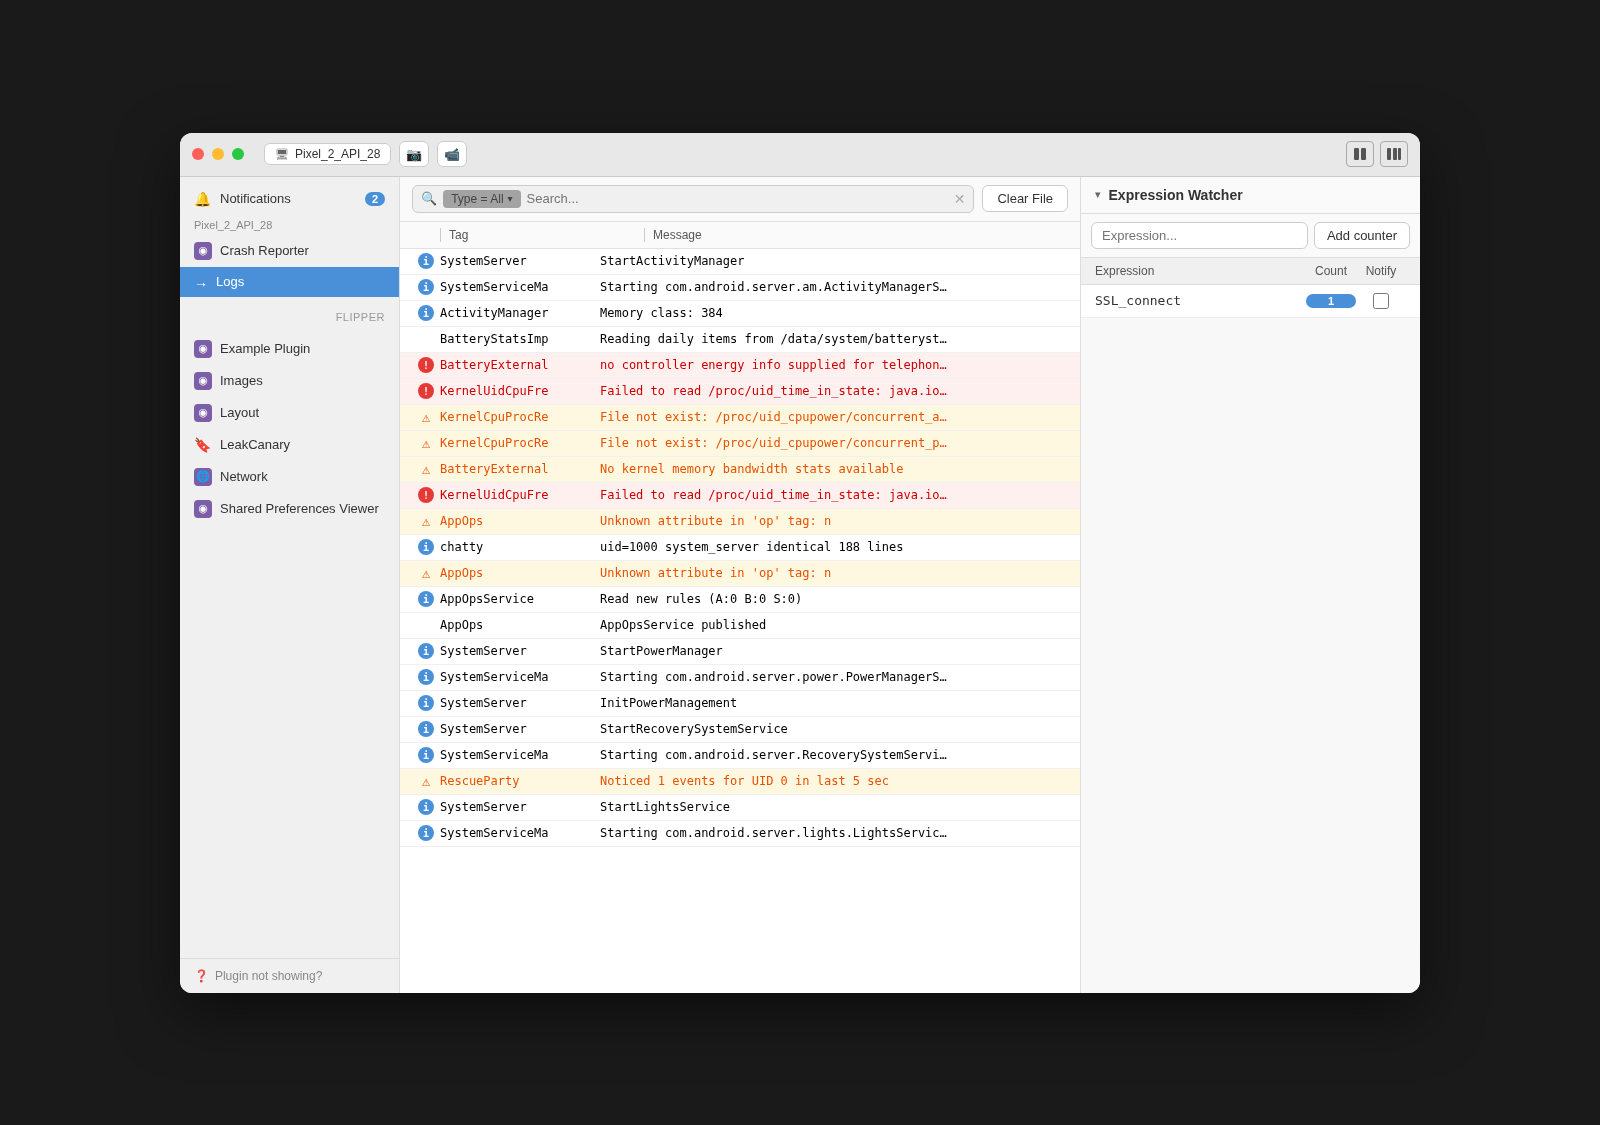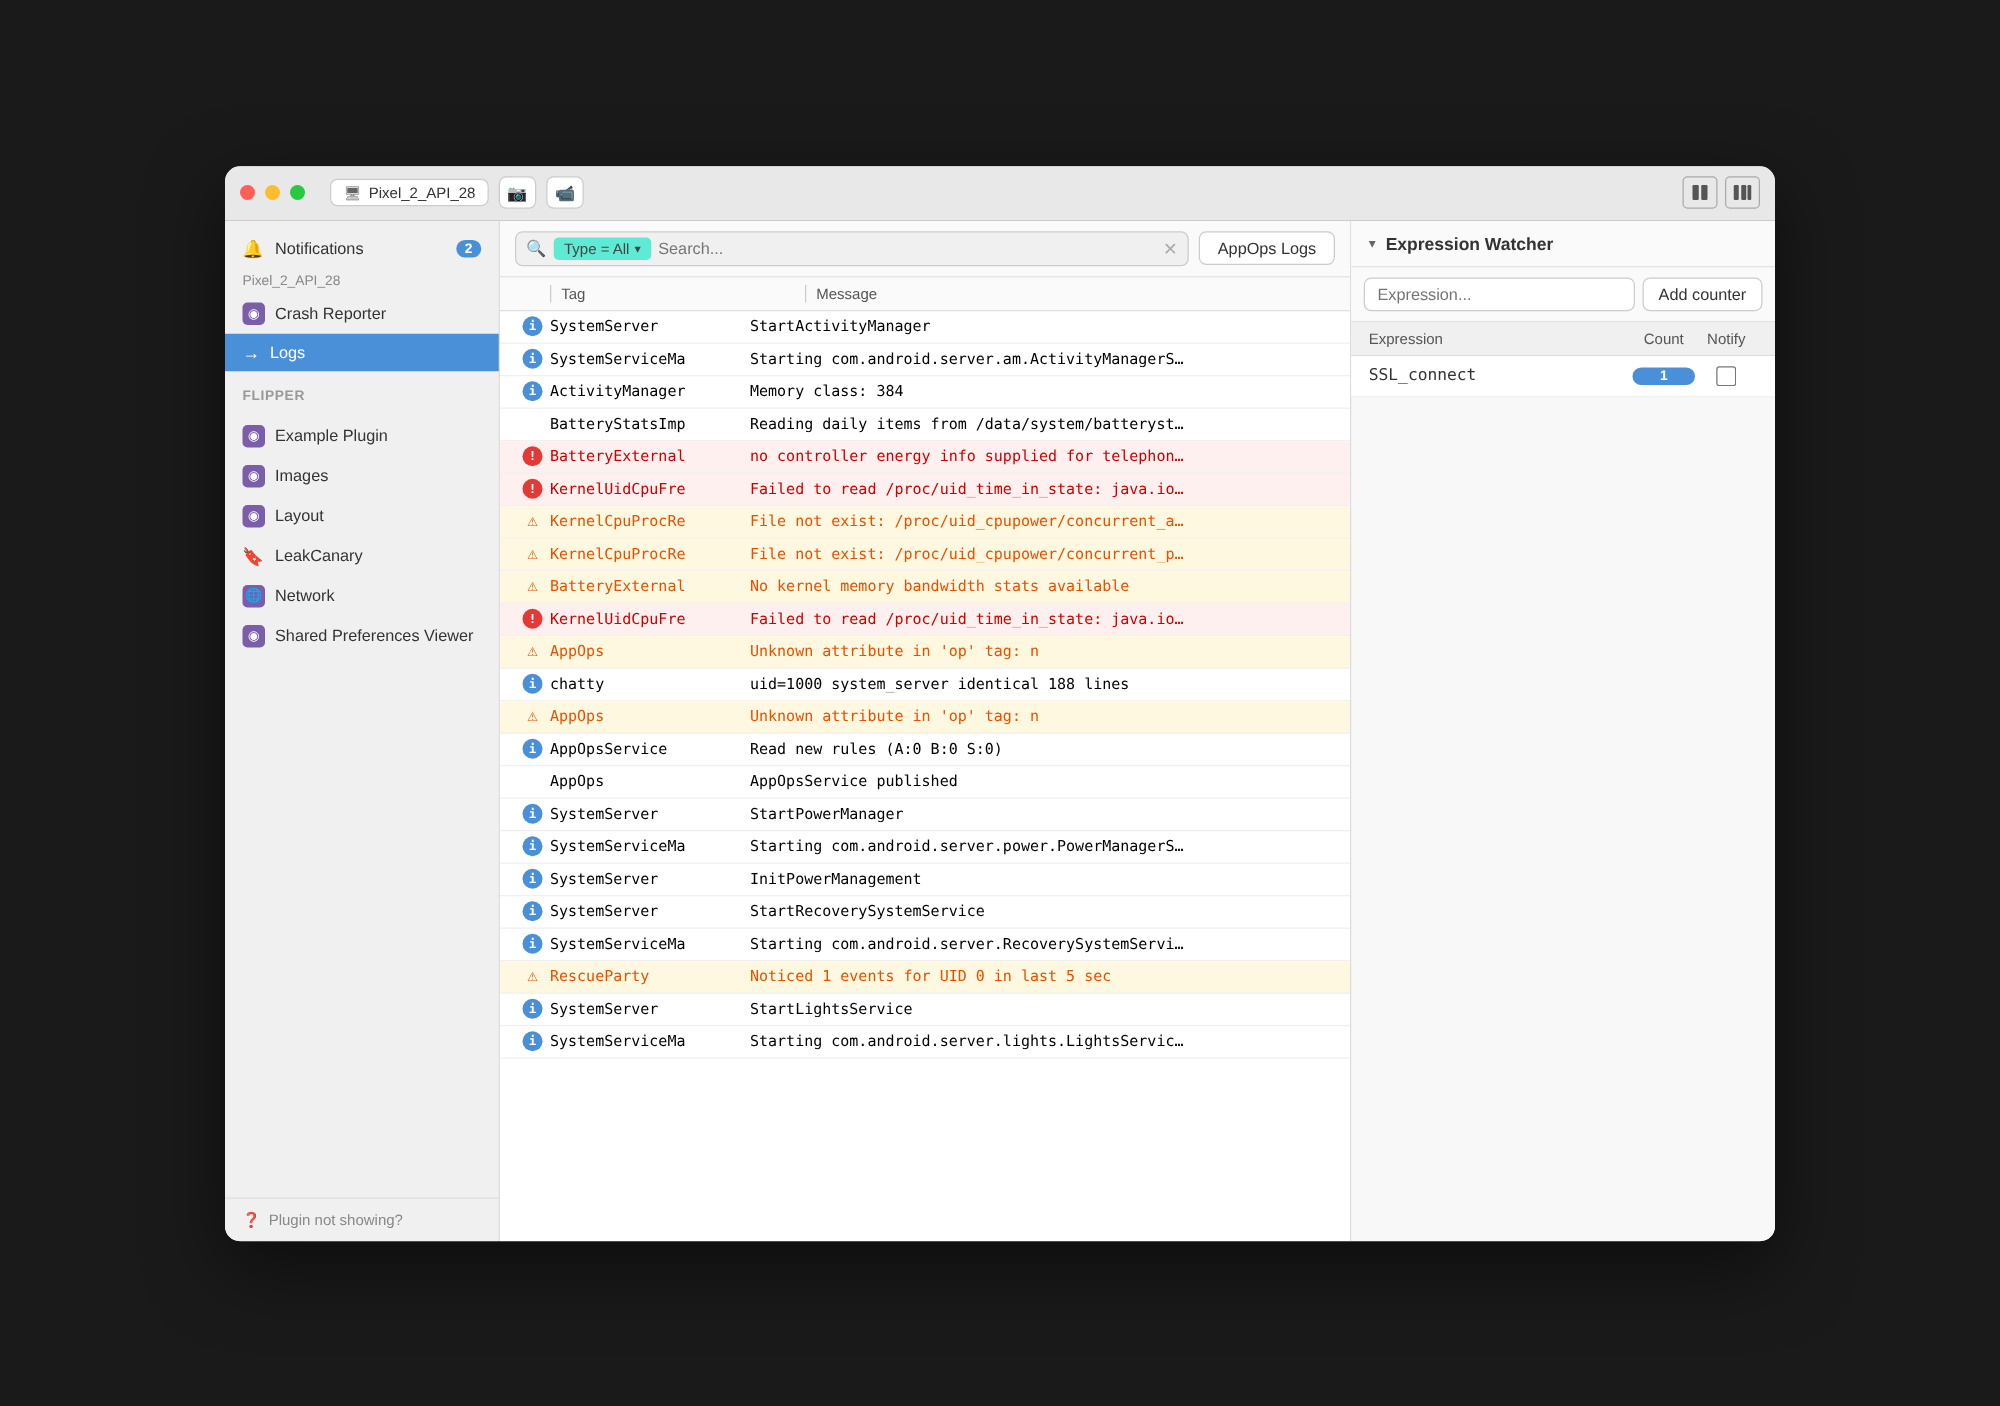--- a/index.html
+++ b/index.html
@@ -131,23 +131,24 @@
     }
     .sidebar-device-label {
       padding: 4px 14px;
       font-size: 11px;
       color: #888;
     }
     .sidebar-section-label {
       padding: 8px 14px 4px;
       font-size: 11px;
       color: #999;
-      font-weight: 700;
+      font-weight: 400;
       text-transform: uppercase;
       letter-spacing: 0.5px;
+      text-align: right;
     }
     .sidebar-footer {
       margin-top: auto;
       padding: 10px 14px;
       font-size: 12px;
       color: #888;
       display: flex;
       align-items: center;
       gap: 6px;
       border-top: 1px solid #ddd;
@@ -174,21 +175,21 @@
       align-items: center;
       background: #f0f0f0;
       border: 1px solid #ccc;
       border-radius: 6px;
       padding: 4px 8px;
       flex: 1;
       gap: 6px;
     }
     .search-icon { color: #999; font-size: 13px; }
     .filter-tag {
-      background: #5eead4;
+      background: #a3a3a3;
       border-radius: 4px;
       padding: 2px 8px;
       font-size: 12px;
       color: #444;
       display: flex;
       align-items: center;
       gap: 4px;
       cursor: pointer;
       white-space: nowrap;
     }
@@ -443,21 +444,21 @@
       <div class="log-toolbar">
         <div class="search-bar">
           <span class="search-icon">🔍</span>
           <div class="filter-tag">
             <span>Type = All</span>
             <span class="arrow">▾</span>
           </div>
           <input class="search-input" type="text" placeholder="Search..." style="">
           <span class="clear-btn">✕</span>
         </div>
-        <button class="clear-logs-btn">AppOps Logs</button>
+        <button class="clear-logs-btn">Clear File</button>
       </div>
       <div class="log-table">
         <div class="log-header">
           <div class="col-icon"></div>
           <div class="col-tag">Tag</div>
           <div class="col-msg">Message</div>
         </div>
         <div id="log-rows-container">
             <div class="log-row ">
               <div class="col-icon">

